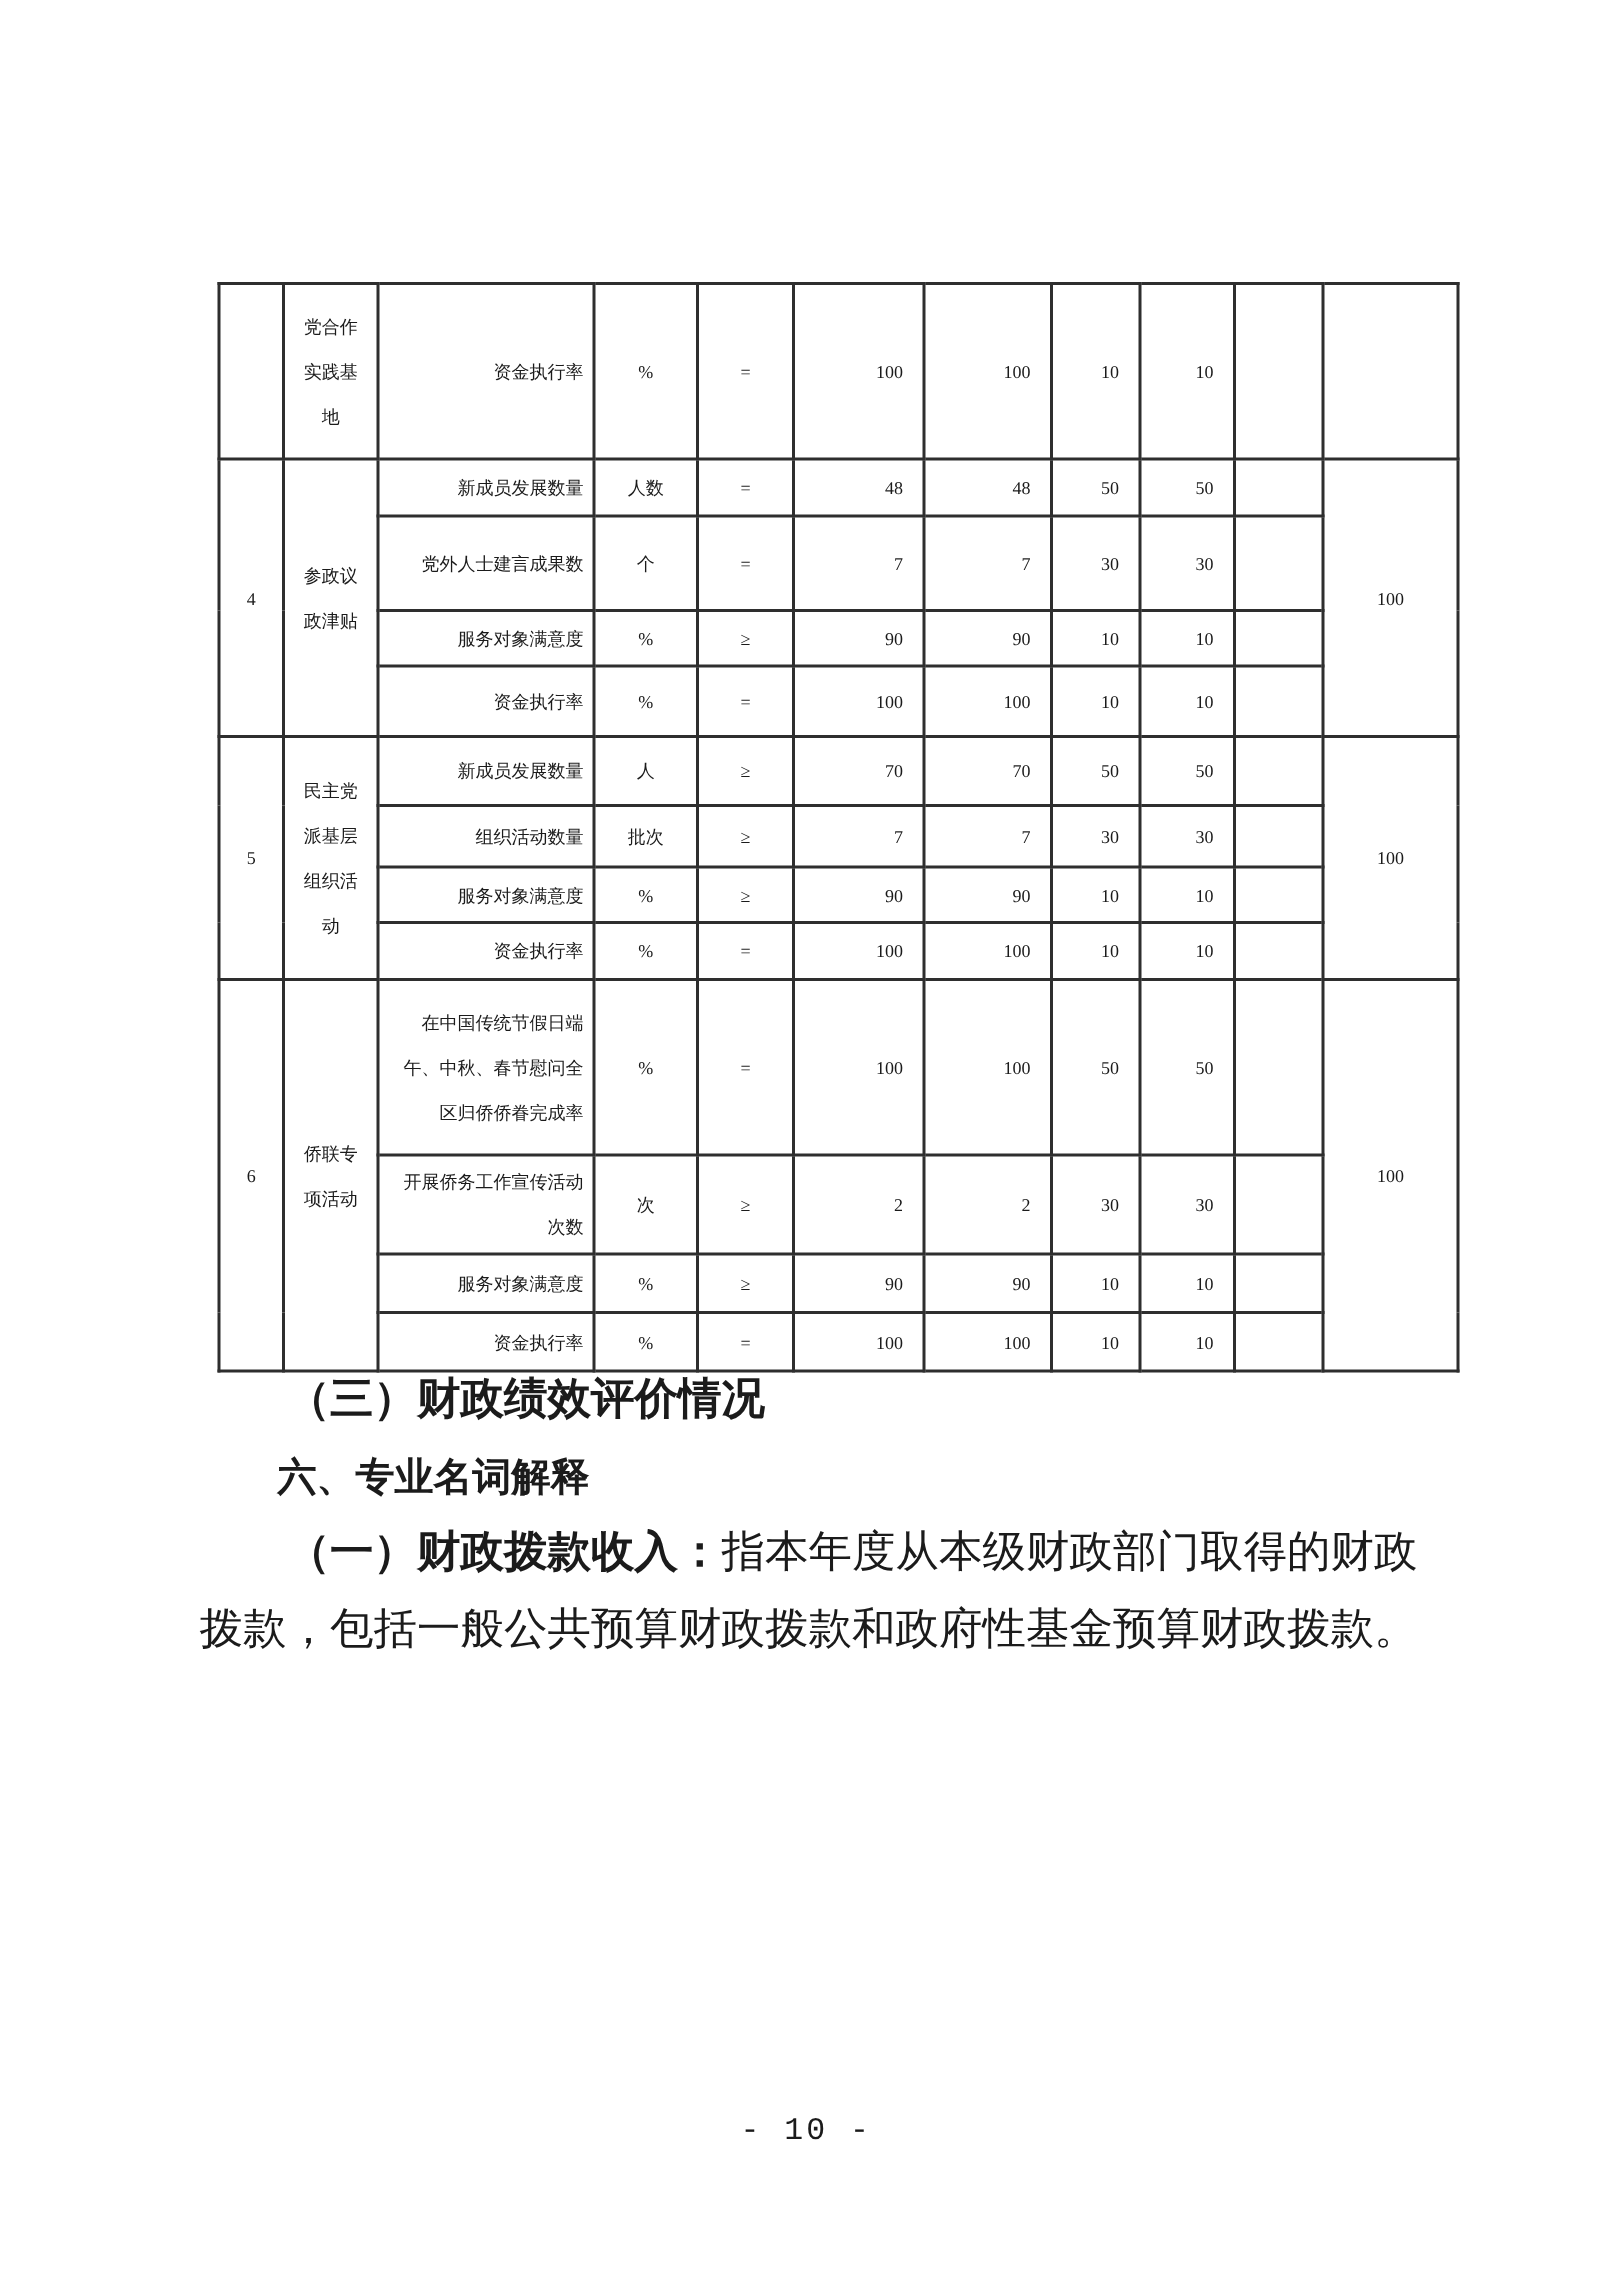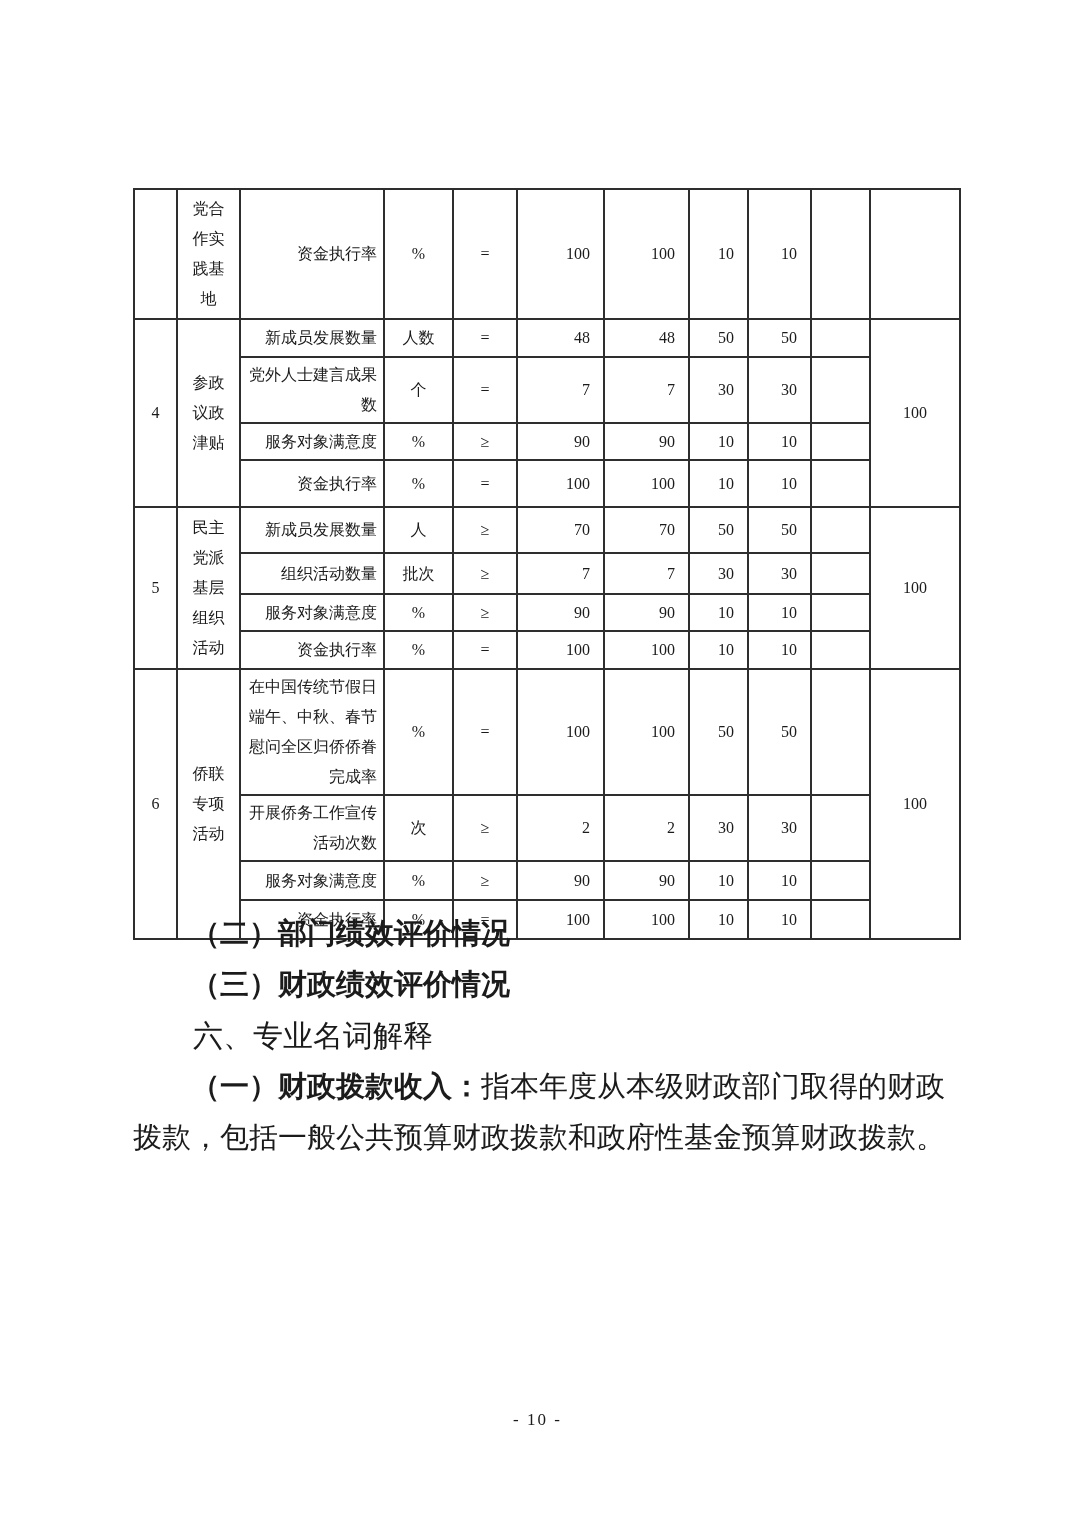--- a/index.html
+++ b/index.html
@@ -2,23 +2,23 @@
 <html><head>
 <meta charset="utf-8">
 <style>
   html,body{margin:0;padding:0;}
   body{
     width:1075px;height:1520px;position:relative;
     background:#ffffff;color:#1b1b1b;
     font-family:"Liberation Serif","DejaVu Serif",serif;
   }
   .doc-table{
-    position:absolute;left:133px;top:188px;
+    position:absolute;left:145px;top:188px;
     border-collapse:collapse;table-layout:fixed;width:826px;
-    font-size:16px;
+    font-size:12px;
     padding-left:16px;
   }
   .doc-table td{
     border:2px solid #2e2e2e;
     vertical-align:middle;
     line-height:30px;
     padding:0;
     overflow:hidden;
   }
   td.seq{text-align:center;}
@@ -42,26 +42,26 @@
     position:absolute;left:133px;top:908px;width:812px;
   }
   .tline{
     font-size:29px;line-height:51px;height:51px;
     white-space:nowrap;
   }
   .ind{text-indent:2em;}
   .b{font-weight:bold;}
   .heading-sans{
     font-family:"Liberation Sans","DejaVu Sans",sans-serif;
-    font-size:30px;font-weight:normal;
+    font-size:26px;font-weight:bold;
   }
   .fill{text-align:justify;text-align-last:justify;white-space:normal;}
   .page-num{
     position:absolute;left:0;top:1410px;width:1075px;
-    text-align:center;font-size:17px;letter-spacing:2px;
+    text-align:center;font-size:21px;letter-spacing:2px;font-family:Liberation Mono, monospace;
   }
 </style>
 </head>
 <body>
 
 <table class="doc-table">
   <colgroup>
     <col style="width:43px">
       <col style="width:63px">
       <col style="width:144px">
@@ -218,20 +218,19 @@
       <td class="num">100</td>
       <td class="num">100</td>
       <td class="num">10</td>
       <td class="num">10</td>
       <td class="note"></td>
     </tr>
   </tbody>
 </table>
 
 <div class="textblock">
-  <div class="tline ind b">（二）部门绩效评价情况</div>
   <div class="tline ind b">（三）财政绩效评价情况</div>
   <div class="tline ind heading-sans">六、专业名词解释</div>
   <div class="tline ind fill"><span class="b">（一）财政拨款收入：</span><span>指本年度从本级财政部门取得的财政</span></div>
   <div class="tline fill">拨款，包括一般公共预算财政拨款和政府性基金预算财政拨款。</div>
 </div>
 
 <div class="page-num">- 10 -</div>
 
 </body></html>

